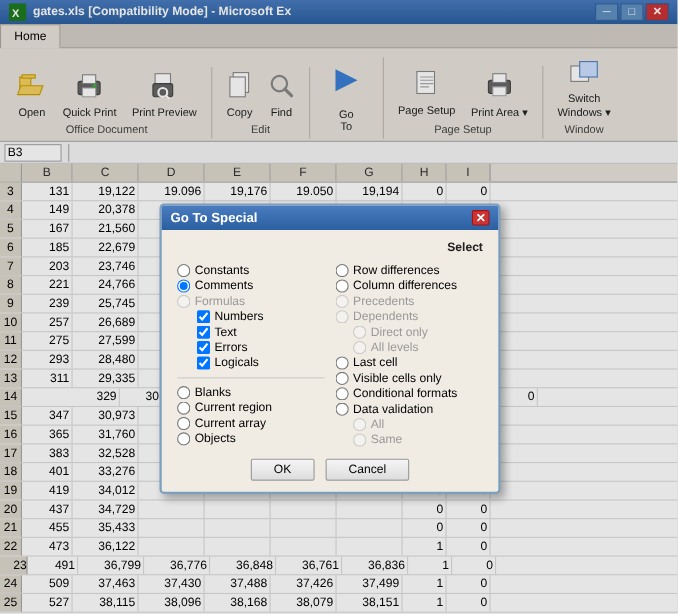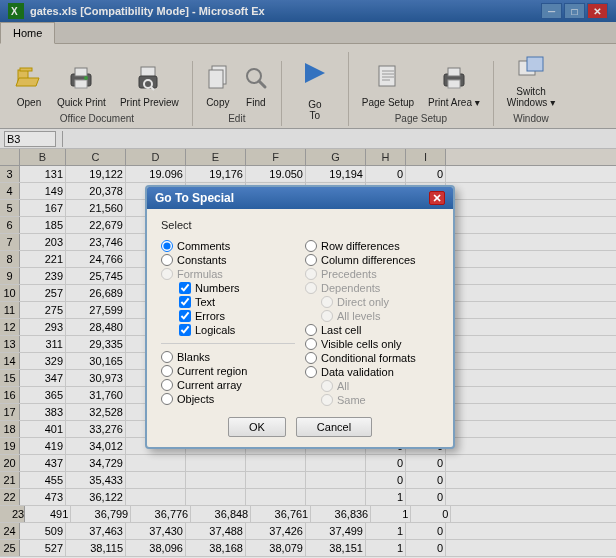--- a/index.html
+++ b/index.html
@@ -48,21 +48,21 @@
     .grid-row { display: flex; border-bottom: 1px solid #ddd; height: 17px; }
     .row-header { background: #ddd8cc; border-right: 1px solid #aaa; text-align: center; font-size: 11px; min-width: 20px; line-height: 17px; }
     .cell { border-right: 1px solid #ddd; font-size: 11px; text-align: right; padding: 0 2px; line-height: 17px; overflow: hidden; }
 
     
     .overlay { position: fixed; top: 0; left: 0; width: 616px; height: 558px; background: rgba(0,0,0,0.1); display: flex; align-items: center; justify-content: center; z-index: 100; }
     .dialog { background: #f0ece4; border: 2px solid #7a9fbf; border-radius: 4px; width: 310px; box-shadow: 4px 4px 8px rgba(0,0,0,0.3); position: absolute; top: 185px; left: 145px; }
     .dialog-title { background: linear-gradient(to bottom, #4a7cbf, #2a5fa0); color: white; padding: 4px 8px; display: flex; justify-content: space-between; align-items: center; font-size: 12px; font-weight: bold; border-radius: 2px 2px 0 0; }
     .dialog-close { background: #cc3333; border: 1px solid #aa1111; color: white; width: 16px; height: 14px; font-size: 11px; cursor: pointer; display: flex; align-items: center; justify-content: center; border-radius: 2px; font-weight: bold; }
     .dialog-body { padding: 10px 14px; }
-    .dialog-section-label { font-size: 11px; font-weight: normal; margin-bottom: 8px; color: #222; }
+    .dialog-section-label { font-size: 11px; font-weight: bold; margin-bottom: 8px; color: #222; text-align: right; }
     .radio-item { display: flex; align-items: center; gap: 4px; font-size: 11px; padding: 1px 0; }
     .radio-item input[type=radio] { width: 12px; height: 12px; }
     .radio-item.disabled { color: #999; }
     .checkbox-item { display: flex; align-items: center; gap: 4px; font-size: 11px; padding: 1px 0 1px 18px; }
     .checkbox-item input[type=checkbox] { width: 12px; height: 12px; }
     .dialog-divider { border: none; border-top: 1px solid #ccc; margin: 6px 0; }
     .dialog-buttons { display: flex; justify-content: center; gap: 10px; margin-top: 10px; }
     .dialog-btn { background: linear-gradient(to bottom, #f5f5f5, #ddd); border: 1px solid #999; padding: 3px 20px; font-size: 11px; cursor: pointer; border-radius: 2px; }
   </style>
 </head>
@@ -346,21 +346,21 @@
         <div class="cell" style="min-width: 60px; width: 60px;">29,335</div>
         <div class="cell" style="min-width: 60px; width: 60px;"></div>
         <div class="cell" style="min-width: 60px; width: 60px;"></div>
         <div class="cell" style="min-width: 60px; width: 60px;"></div>
         <div class="cell" style="min-width: 60px; width: 60px;"></div>
         <div class="cell" style="min-width: 40px; width: 40px;">0</div>
         <div class="cell" style="min-width: 40px; width: 40px;">1</div>
       </div>
       <div class="grid-row">
         <div class="row-header" style="min-width: 20px;">14</div>
-        <div class="cell" style="min-width: 46px; width: 46px;">329</div>
+        <div class="cell" style="min-width: 46px; width: 46px; margin-left: 43px;">329</div>
         <div class="cell" style="min-width: 60px; width: 60px;">30,165</div>
         <div class="cell" style="min-width: 60px; width: 60px;"></div>
         <div class="cell" style="min-width: 60px; width: 60px;"></div>
         <div class="cell" style="min-width: 60px; width: 60px;"></div>
         <div class="cell" style="min-width: 60px; width: 60px;"></div>
         <div class="cell" style="min-width: 40px; width: 40px;">0</div>
         <div class="cell" style="min-width: 40px; width: 40px;">0</div>
       </div>
       <div class="grid-row">
         <div class="row-header" style="min-width: 20px;">15</div>
@@ -491,26 +491,26 @@
     <div class="dialog-title">
       <span>Go To Special</span>
       <div class="dialog-close">✕</div>
     </div>
     <div class="dialog-body">
       <div class="dialog-section-label">Select</div>
       <div style="display:flex; gap:10px;">
 
         <div style="flex:1;">
           <div class="radio-item">
+            <input type="radio" name="select" id="constants" style="">
+            <label for="constants">Constants</label>
+          </div>
+          <div class="radio-item">
             <input type="radio" name="select" id="comments" checked="" style="">
             <label for="comments">Comments</label>
-          </div>
-          <div class="radio-item">
-            <input type="radio" name="select" id="constants" style="">
-            <label for="constants">Constants</label>
           </div>
           <div class="radio-item disabled">
             <input type="radio" name="select" id="formulas" disabled="" style="">
             <label for="formulas">Formulas</label>
           </div>
           <div class="checkbox-item">
             <input type="checkbox" id="numbers" checked="" style="">
             <label for="numbers">Numbers</label>
           </div>
           <div class="checkbox-item">

